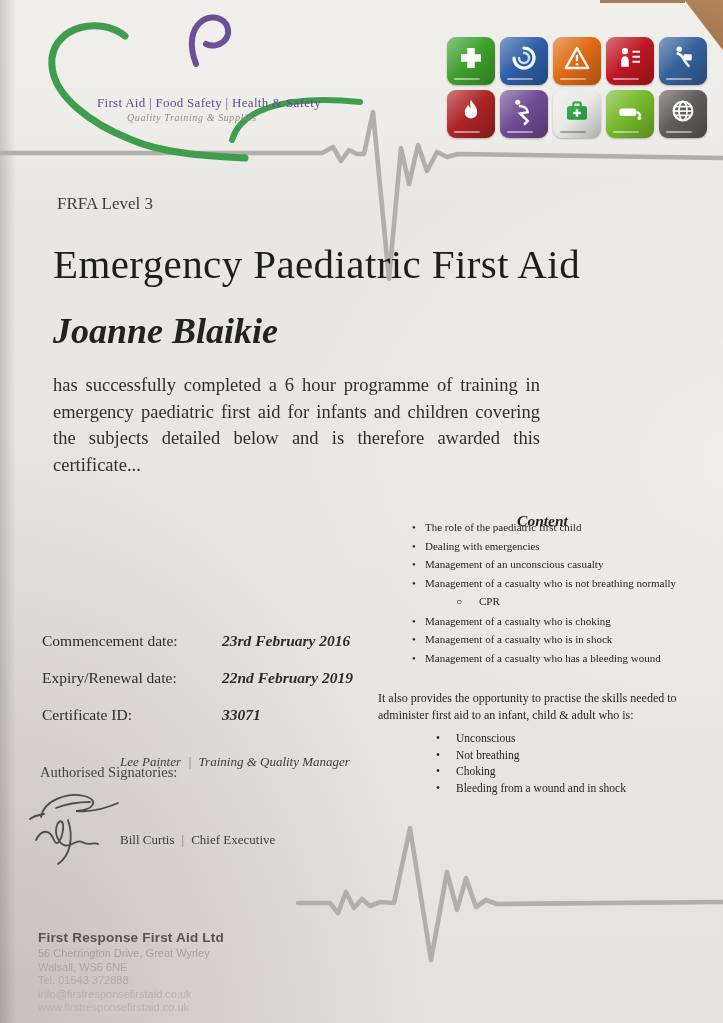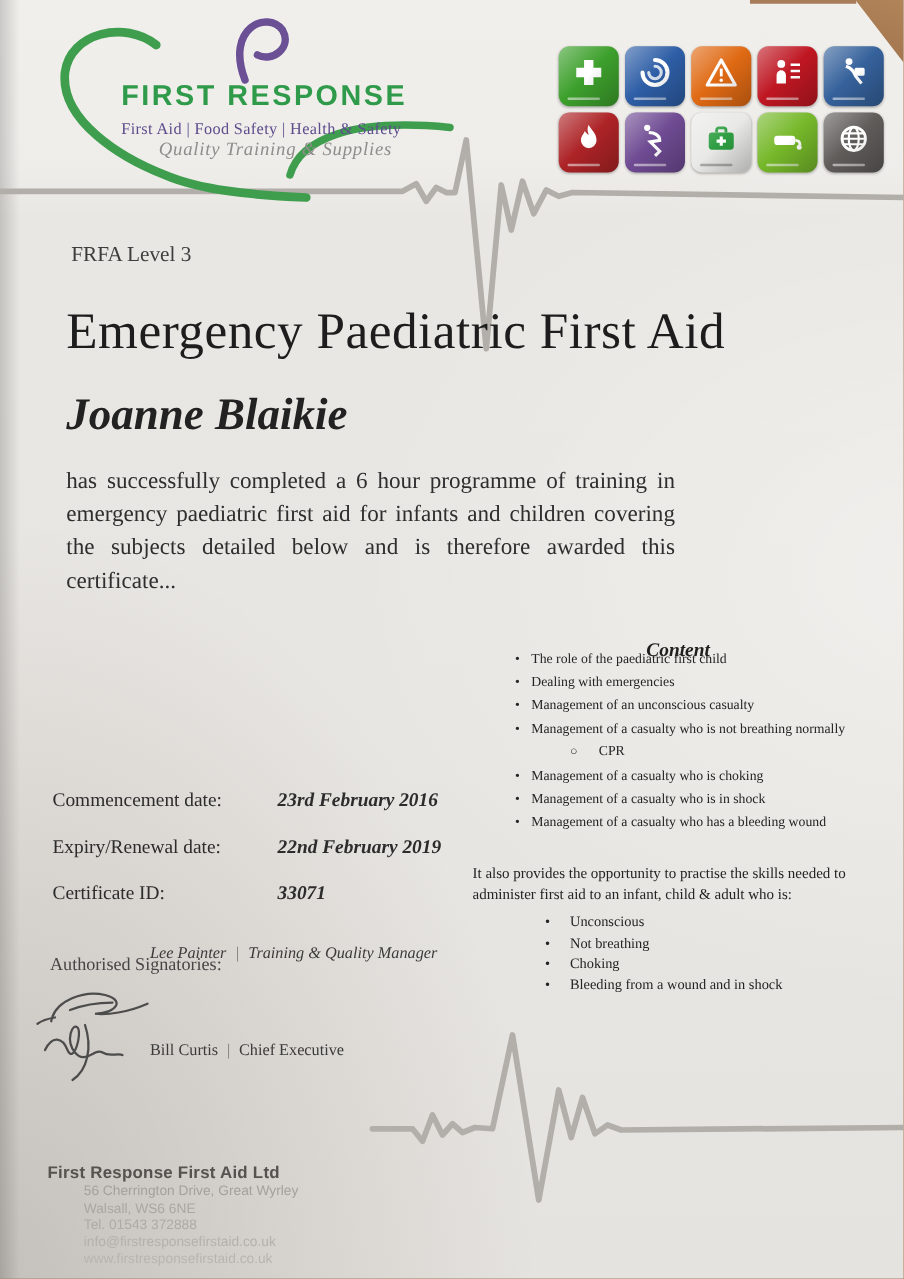--- a/index.html
+++ b/index.html
@@ -14,21 +14,21 @@
   }
   svg.ekg{position:absolute;left:0;z-index:1;pointer-events:none;}
   .ekg path{fill:none;stroke:#b2aeaa;stroke-width:4.6;stroke-linejoin:round;stroke-linecap:round;}
   .z{position:absolute;z-index:2;}
   
   .logo-svg{left:20px;top:6px;}
   .logo-svg path{fill:none;stroke-linecap:round;}
   .brand{left:97px;top:63px;font-family:"Liberation Sans",sans-serif;font-weight:bold;
     font-size:23px;letter-spacing:2px;color:#2f9b4a;}
   .tagline{left:97px;top:95px;font-size:13px;color:#5c4d8c;letter-spacing:.3px;}
-  .subtag{left:127px;top:112px;font-size:15px;font-style:italic;color:#8f8d8b;letter-spacing:.6px;}
+  .subtag{left:127px;top:112px;font-size:10px;font-style:italic;color:#8f8d8b;letter-spacing:.6px;}
   
   .tiles{left:447px;top:37px;display:grid;grid-template-columns:repeat(5,48px);gap:5px;}
   .tile{position:relative;width:48px;height:48px;border-radius:9px;background:#888;
     box-shadow:0 1px 2px rgba(0,0,0,.25);}
   .tile::after{content:"";position:absolute;inset:0;border-radius:9px;
     background:linear-gradient(135deg, rgba(255,255,255,.4), rgba(255,255,255,0) 48%, rgba(0,0,0,.25));}
   .tile svg{position:absolute;left:9px;top:6px;width:30px;height:30px;}
   .tile .tile-lbl{position:absolute;bottom:5px;left:7px;width:26px;height:2px;
     background:rgba(255,255,255,.55);border-radius:1px;}
   .tile.light .tile-lbl{background:rgba(90,90,90,.45);}
@@ -59,21 +59,21 @@
   .frow .val{position:absolute;left:180px;width:220px;font-weight:bold;font-style:italic;white-space:nowrap;}
   
   .auth{left:40px;top:764px;font-size:14.5px;color:#454545;}
   .sig-svg{position:absolute;z-index:2;}
   .sig-svg path{fill:none;stroke:#4c4c4c;stroke-width:1.8;stroke-linecap:round;}
   .sig-text{position:absolute;left:120px;z-index:2;font-size:13px;color:#3b3b3b;}
   .sig-text .div{margin:0 7px;color:#777;}
   
   .footer{left:38px;top:930px;font-family:"Liberation Sans",sans-serif;}
   .company{font-size:13.5px;font-weight:bold;color:#55524f;letter-spacing:.2px;margin-bottom:2px;}
-  .foot-lines div{font-size:11px;line-height:13.5px;margin-left:29px;}
+  .foot-lines div{font-size:11px;line-height:13.5px;}
   .foot-lines div:nth-of-type(1){color:#a4a19d;}
   .foot-lines div:nth-of-type(2){color:#aaa7a3;}
   .foot-lines div:nth-of-type(3){color:#aeaba7;}
   .foot-lines div:nth-of-type(4){color:#b4b1ad;}
   .foot-lines div:nth-of-type(5){color:#b8b5b1;}
   
   .corner{position:absolute;top:0;right:0;width:46px;height:66px;z-index:5;
     background:linear-gradient(200deg,#b28459,#9c6e4a);
     clip-path:polygon(16% 0,100% 0,100% 76%);}
   .top-sliver{position:absolute;top:0;left:600px;width:85px;height:3px;background:#a87c58;z-index:5;}
@@ -89,21 +89,20 @@
     </svg>
     <svg class="ekg" style="top:760px;" width="723" height="260" viewBox="0 0 723 260">
       <path d="M298 143 L330 143 L338 153 L346 132 L354 148 L362 139 L370 146 L380 142 L394 143 L410 68 L431 200 L447 112 L457 150 L466 118 L476 147 L486 140 L497 144 L723 142"></path>
     </svg>
 
     <svg class="z logo-svg" width="360" height="160" viewBox="0 0 360 160">
       <path d="M105 30 C80 10 36 20 32 52 C28 90 76 120 112 134 C140 146 180 150 225 152" stroke="#3f9e4e" stroke-width="7"></path>
       <path d="M212 134 C220 106 260 88 340 96" stroke="#3f9e4e" stroke-width="6"></path>
       <path d="M176 58 C160 16 194 2 206 18 C214 32 198 44 186 38" stroke="#6b5096" stroke-width="6"></path>
     </svg>
-    <div class="z brand">FIRST RESPONSE</div>
     <div class="z tagline">First Aid | Food Safety | Health &amp; Safety</div>
     <div class="z subtag">Quality Training &amp; Supplies</div>
 
     <div class="z tiles">
       <div class="tile" style="background-color: rgb(61, 160, 44);">
         <svg viewBox="0 0 24 24">
             <path d="M9 4h6v5h5v6h-5v5H9v-5H4V9h5z" fill="#fff"></path>
           </svg>
           <i class="tile-lbl"></i>
       </div>

